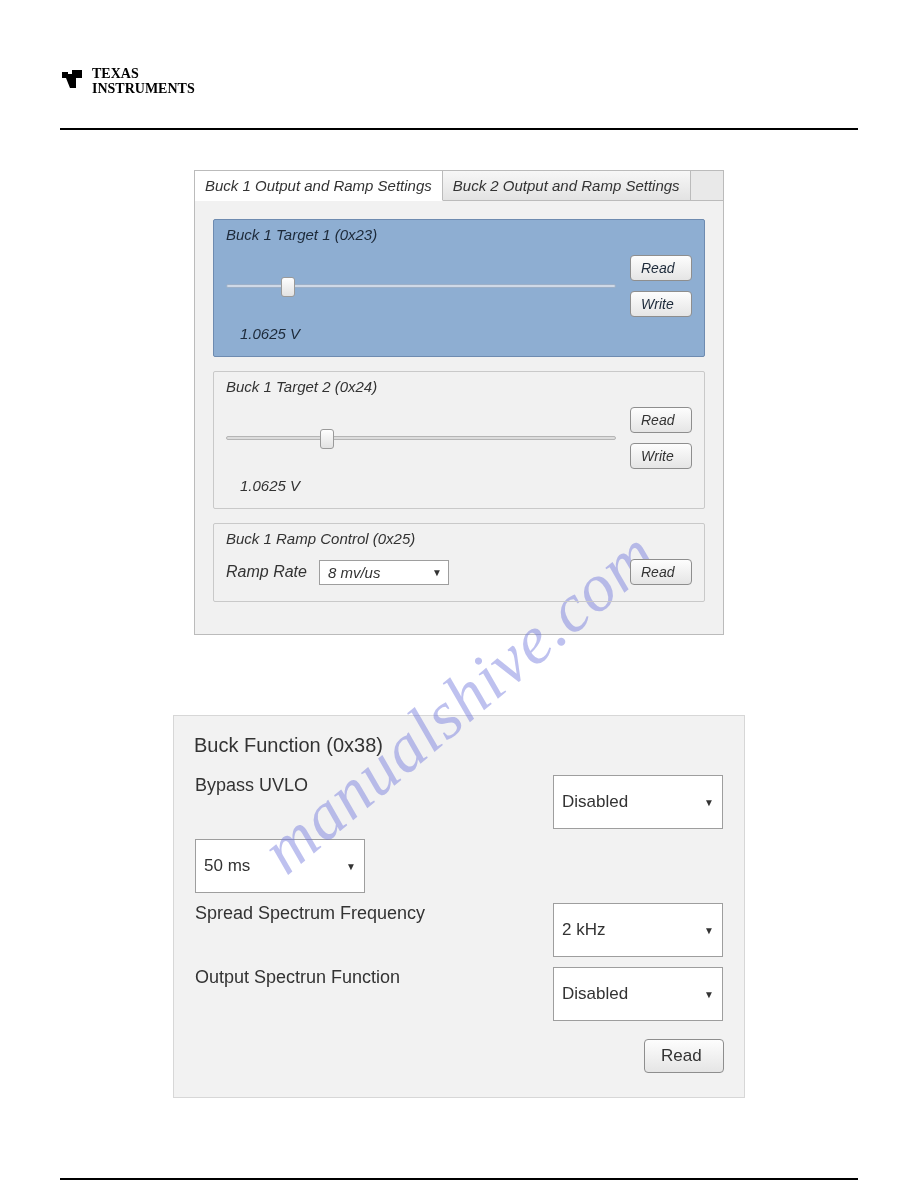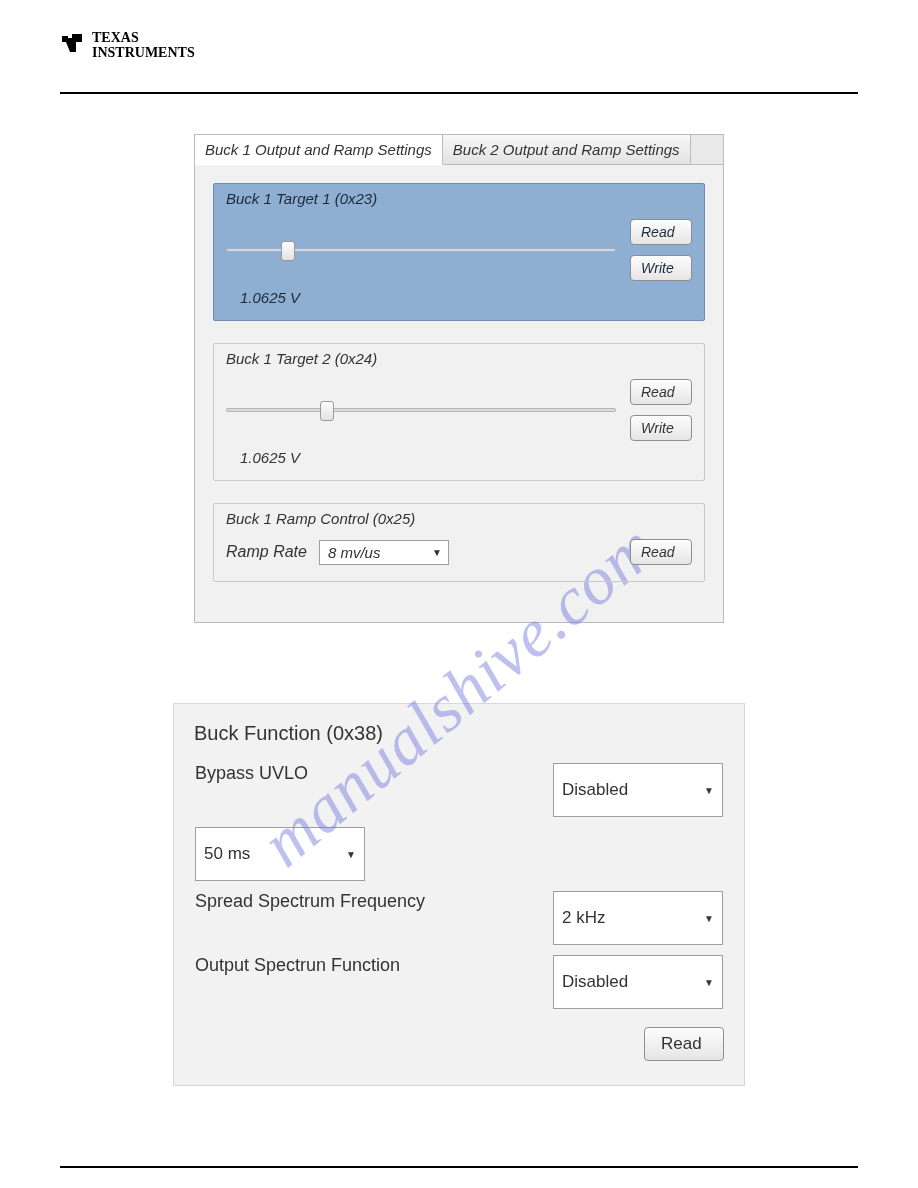--- a/index.html
+++ b/index.html
@@ -14,20 +14,21 @@
   }
   .page {
     padding: 30px 60px;
     position: relative;
   }
   .logo {
     display: flex;
     align-items: center;
     gap: 6px;
     margin-bottom: 10px;
+    margin-top: 36px;
   }
   .logo-mark {
     font-weight: bold;
     font-size: 22px;
     font-family: serif;
     color: #000;
     position: relative;
   }
   .logo-text {
     font-family: serif;
@@ -76,21 +77,21 @@
     background: linear-gradient(#f7f7f7, #e3e3e3);
   }
   .panel1-body {
     padding: 18px;
     background: #f1f1f1;
   }
   .groupbox {
     border: 1px solid #c9c9c9;
     border-radius: 2px;
     padding: 10px 12px 14px 12px;
-    margin-bottom: 22px;
+    margin-bottom: 14px;
     position: relative;
   }
   .groupbox.selected {
     background: #8eaed2;
     border-color: #6e8bb0;
     color: #1d2a3a;
   }
   .groupbox-title {
     font-size: 15px;
     margin: -4px 0 10px 0;

